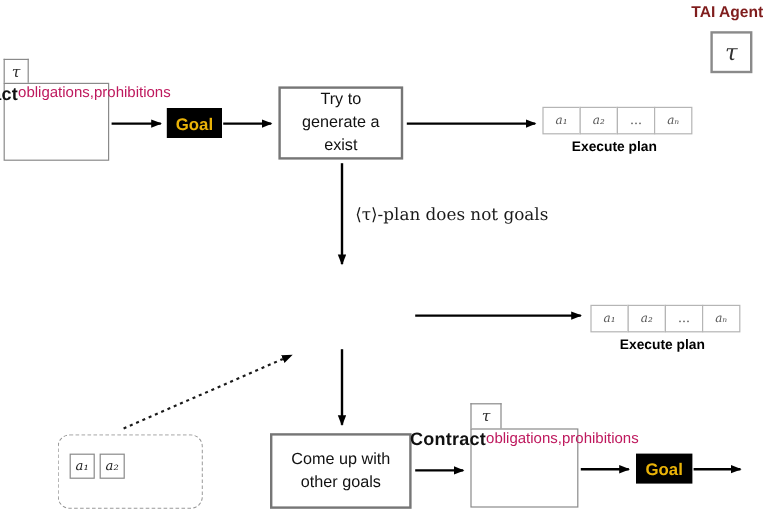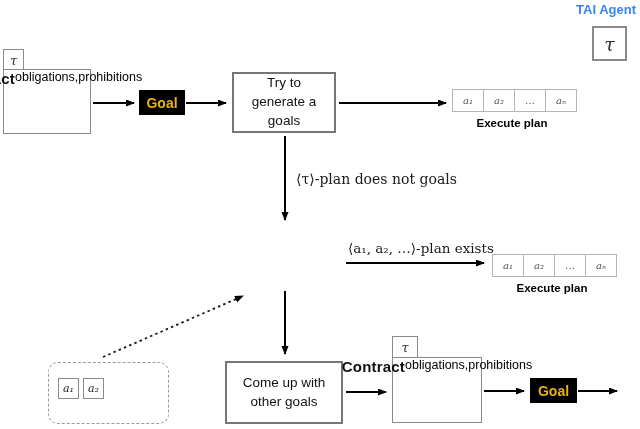--- a/index.html
+++ b/index.html
@@ -2,37 +2,37 @@
 <html><head>
 <meta charset="utf-8">
 <style>
   html,body{margin:0;padding:0;background:#ffffff;}
   .canvas{
     position:relative;width:640px;height:429px;background:#ffffff;overflow:hidden;
     font-family:"Liberation Sans","DejaVu Sans",sans-serif;color:#111;
   }
   .arrows{position:absolute;left:0;top:0;width:640px;height:429px;z-index:0;}
   .abs{position:absolute;z-index:1;}
-  .agentlabel{font-size:13px;font-weight:700;color:#3b82f6;white-space:nowrap;}
+  .agentlabel{font-size:13px;font-weight:700;color:#7f1d1d;white-space:nowrap;}
   .agentbox{
     width:31px;height:31px;border:2px solid #8a8a8a;background:#fff;
     display:flex;align-items:center;justify-content:center;
     font-family:"DejaVu Serif","DejaVu Sans",serif;font-style:italic;font-size:19px;color:#333;
   }
   .tab{
     border:1.5px solid #8a8a8a;border-bottom:none;background:#fff;
     display:flex;align-items:center;justify-content:center;
     font-family:"DejaVu Serif","DejaVu Sans",serif;font-style:italic;font-size:13px;color:#333;
   }
   .contract{
     border:1.5px solid #8a8a8a;background:#fff;text-align:center;
     display:flex;flex-direction:row;justify-content:center;line-height:1.22;
   }
   .contract .ctitle{font-size:15px;font-weight:700;color:#111;letter-spacing:.2px;}
-  .contract .csub{font-size:12.5px;color:#000000;}
+  .contract .csub{font-size:12.5px;color:#be185d;}
   .goal{
     background:#000;color:#eab308;font-weight:700;font-size:14px;
     display:flex;align-items:center;justify-content:center;
   }
   .node{
     border:2px solid #767676;background:#fff;text-align:center;
     display:flex;align-items:center;justify-content:center;
     font-size:13.5px;line-height:1.4;color:#111;padding:0 7px;box-sizing:border-box;
   }
   .mathlabel{
@@ -85,35 +85,34 @@
     <span>τ</span>
   </div>
   <div class="abs contract" style="left:3px;top:69px;width:86px;height:63px;">
     <div class="ctitle">Contract</div>
     <div class="csub">obligations,</div>
     <div class="csub">prohibitions</div>
   </div>
 
   <div class="abs goal" style="left:139px;top:90px;width:46px;height:25px;">Goal</div>
 
-  <div class="abs node" style="left:232px;top:72px;width:104px;height:61px;">Try to generate a goals</div>
+  <div class="abs node" style="left:232px;top:72px;width:104px;height:61px;">Try to generate a exist</div>
 
 
   <div class="abs strip" style="left:452px;top:89px;">
     <div class="cell">a₁</div>
     <div class="cell">a₂</div>
     <div class="cell" style="font-style:normal;">…</div>
     <div class="cell">aₙ</div>
   </div>
   <div class="abs caption" style="left:452px;top:117px;width:120px;">Execute plan</div>
 
   <div class="abs mathlabel" style="left:296px;top:171px;font-size:14px;">⟨τ⟩-plan does not goals</div>
 
 
-  <div class="abs mathlabel" style="left:348px;top:240px;">⟨a₁, a₂, …⟩-plan exists</div>
 
   <div class="abs strip" style="left:492px;top:254px;">
     <div class="cell">a₁</div>
     <div class="cell">a₂</div>
     <div class="cell" style="font-style:normal;">…</div>
     <div class="cell">aₙ</div>
   </div>
   <div class="abs caption" style="left:492px;top:282px;width:120px;">Execute plan</div>
 
   <div class="abs node" style="left:225px;top:361px;width:118px;height:63px;">Come up with other goals</div>

